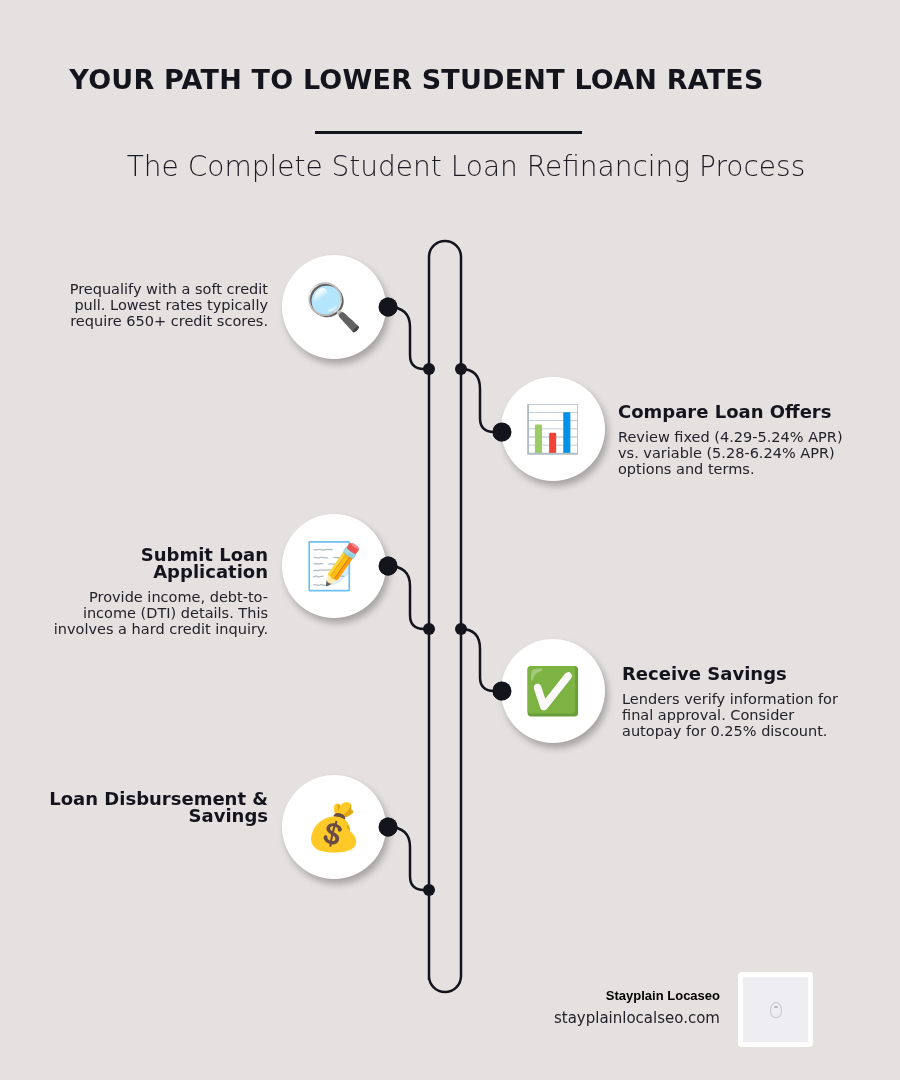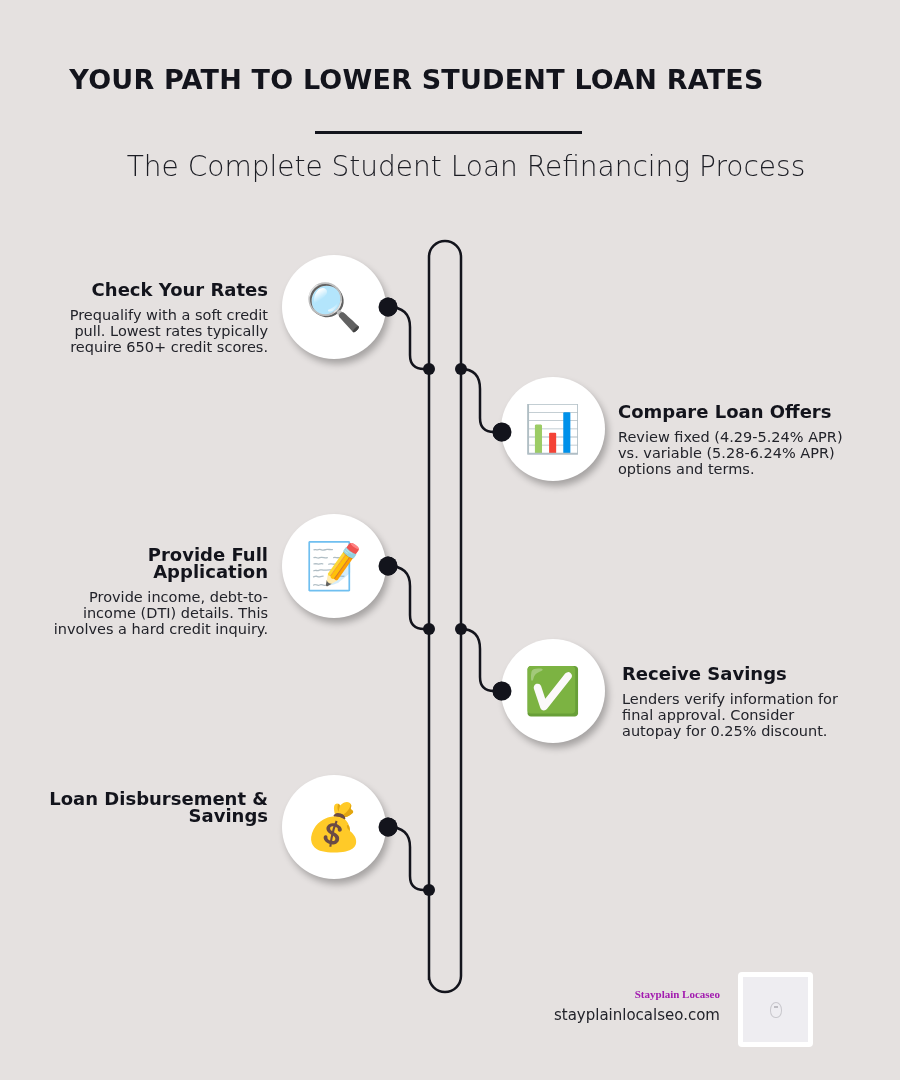--- a/index.html
+++ b/index.html
@@ -58,21 +58,21 @@
   .step-desc {
     font-family: "DejaVu Sans", sans-serif;
     font-size: 14.5px;
     line-height: 16px;
     color: #22232a;
   }
   .brand {
     position: absolute; right: 180px; top: 988px; text-align: right;
   }
   .brand-name {
-    font-family: Liberation Serif, serif; font-weight: bold; font-size: 11px; color: #a21caf;
+    font-family: Liberation Sans, sans-serif; font-weight: bold; font-size: 13px; color: #000000;
   }
   .brand-url {
     font-family: "DejaVu Sans", sans-serif; font-size: 15px; color: #22232a; margin-top: 6px;
   }
   .logo-box {
     position: absolute; left: 738px; top: 972px; width: 75px; height: 75px;
     background: #ffffff; border-radius: 4px;
     display: flex; align-items: center; justify-content: center;
   }
   .logo-inner {
@@ -122,37 +122,36 @@
     <circle cx="388" cy="827" r="9.5"></circle>
     <circle cx="429" cy="890" r="6"></circle>
   </g>
 </svg>
 
 <div class="bubble" style="left:282px; top:255px;">
   <span class="glyph">🔍</span>
 </div>
 
 <div class="step-text left" style="left:38px; top:281px;">
-  <div class="step-title">Check Your Rates</div>
   <div class="step-desc">Prequalify with a soft credit pull. Lowest rates typically require 650+ credit scores.</div>
 </div>
 
 <div class="bubble" style="left:501px; top:377px;">
   <span class="glyph">📊</span>
 </div>
 <div class="step-text right" style="left:618px; top:403px; width:225px;">
   <div class="step-title">Compare Loan Offers</div>
   <div class="step-desc">Review fixed (4.29-5.24% APR) vs. variable (5.28-6.24% APR) options and terms.</div>
 </div>
 
 <div class="bubble" style="left:282px; top:514px;">
   <span class="glyph">📝</span>
 </div>
 <div class="step-text left" style="left:38px; top:546px;">
-  <div class="step-title">Provide Full Application</div>
+  <div class="step-title">Submit Loan Application</div>
   <div class="step-desc">Provide income, debt-to-income (DTI) details. This involves a hard credit inquiry.</div>
 </div>
 
 <div class="bubble" style="left:501px; top:639px;">
   <span class="glyph">✅</span>
 </div>
 <div class="step-text right" style="left:622px; top:665px; width:225px;">
   <div class="step-title">Receive Savings</div>
   <div class="step-desc">Lenders verify information for final approval. Consider autopay for 0.25% discount.</div>
 </div>

